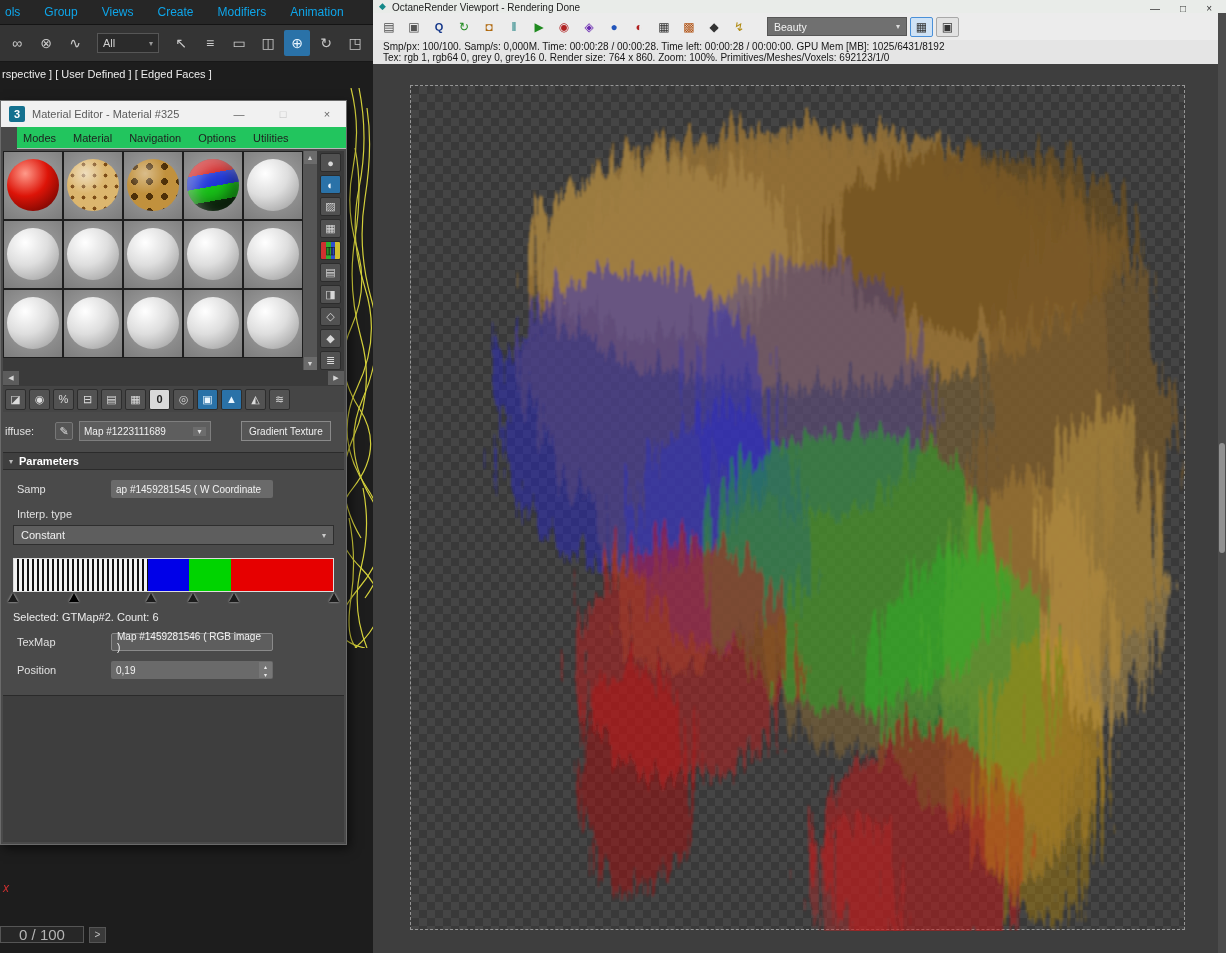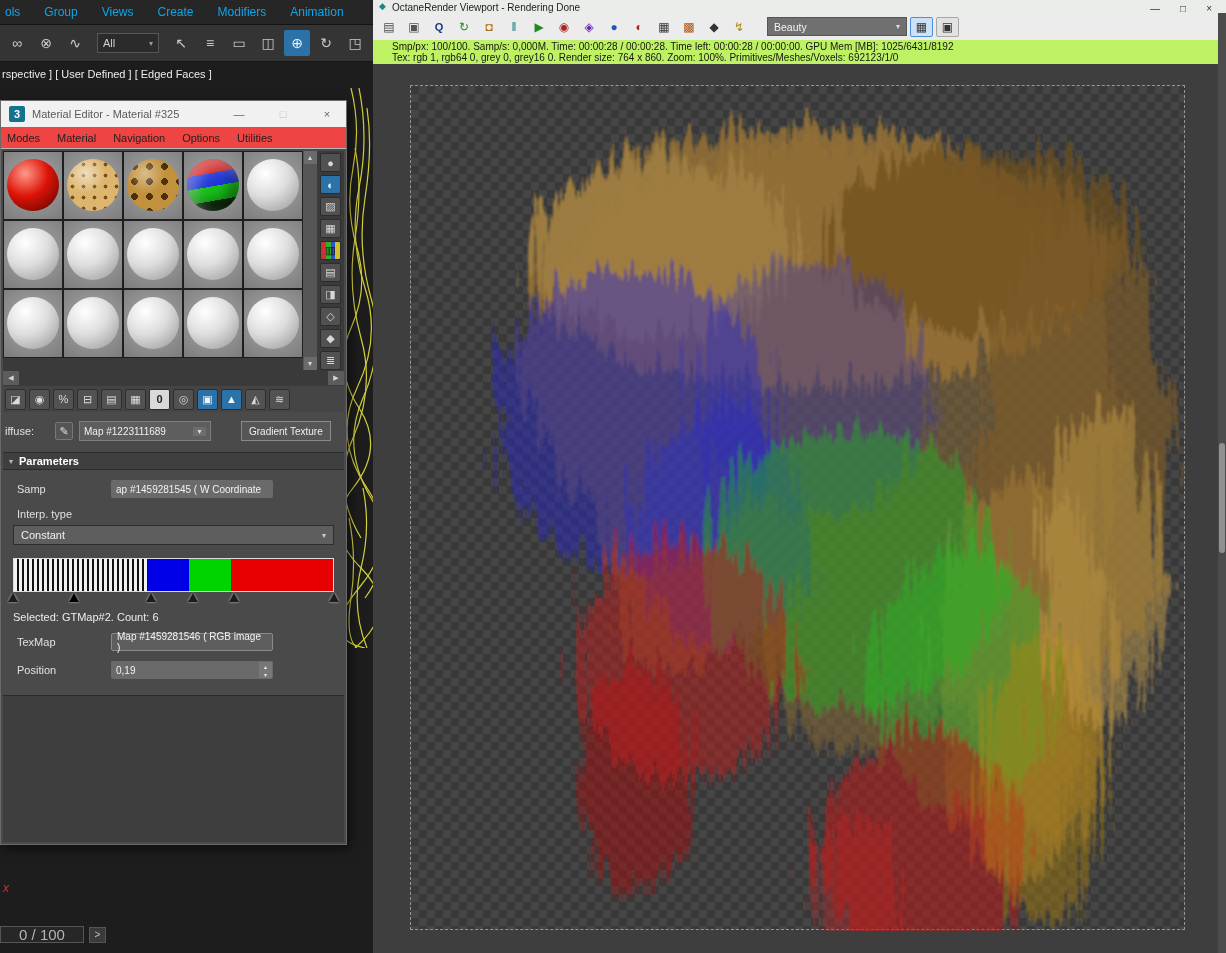--- a/index.html
+++ b/index.html
@@ -35,22 +35,22 @@
   .me-window { position:absolute; left:0; top:100px; width:347px; height:745px;
     background:#4a4a4a; border:1px solid #6a6a6a; box-shadow:3px 4px 10px rgba(0,0,0,.55);
     display:flex; flex-direction:column; }
   .me-titlebar { height:26px; background:#f1f1f1; display:flex; align-items:center; gap:7px; padding:0 8px; flex:none; }
   .me-logo { width:16px; height:16px; background:#14718f; color:#fff; font-size:11px; font-weight:bold;
     display:grid; place-items:center; border-radius:2px; }
   .me-title { font-size:11px; color:#5a5a5a; }
   .me-controls { margin-left:auto; display:flex; gap:30px; padding-right:4px; }
   .me-controls span { font-size:11px; color:#666; width:14px; text-align:center; }
   .me-controls .dim { color:#c0c0c0; }
-  .me-menus { height:22px; background:#ef4444; border-bottom:1px solid #b8b8b8;
-    display:flex; gap:17px; align-items:center; padding:0 6px; font-size:11px; color:#1f1f1f; flex:none; }
+  .me-menus { height:22px; background:#22c55e; border-bottom:1px solid #b8b8b8;
+    display:flex; gap:17px; align-items:center; padding:0 6px; font-size:11px; color:#1f1f1f; flex:none;margin-left:16px; }
   .me-body { flex:1; background:#4a4a4a; padding:2px; display:flex; flex-direction:column; overflow:hidden; }
   .me-samples-row { display:flex; background:#3a3a3a; flex:none; }
   .me-samples-grid { width:300px; display:grid; grid-template-columns:repeat(5,60px); grid-auto-rows:69px; }
   .slot { border:1px solid #1e1e1e; background:radial-gradient(circle at 50% 45%, #a9a9a9 0%, #7c7c7c 100%); position:relative; }
   .sph { width:52px; height:52px; border-radius:50%; margin:7px auto 0; }
   .s-plain { background:radial-gradient(circle at 35% 28%, #ffffff 0%, #dedede 45%, #9e9e9e 92%); }
   .s-red { background:radial-gradient(circle at 35% 28%, #ff9a8a 0%, #dd1408 45%, #5e0400 95%); }
   .s-leo1 { background-color:#dcb66e;
     background-image:radial-gradient(circle at 35% 28%, rgba(255,255,255,.55) 0%, rgba(0,0,0,0) 40%),
       radial-gradient(#7c4c16 24%, transparent 27%);
@@ -127,21 +127,21 @@
   .c1{color:#4a4a4a}.c2{color:#555}.c3{color:#16388a;font-weight:bold;font-size:11px}.c4{color:#1f8a1f}
   .c5{color:#b06a10}.c6{color:#117a7a}.c7{color:#1f8a1f}.c8{color:#b02020}.c9{color:#6a2ab0}
   .c10{color:#2255bb}.c11{color:#b02020}.c12{color:#333}.c13{color:#b05010}.c14{color:#333}.c15{color:#b08a10}
   .oc-combobox { width:140px; height:19px; margin-left:14px; background:#707070; border:1px solid #565656;
     color:#f2f2f2; font-size:10.5px; display:flex; align-items:center; padding:0 6px; }
   .oc-combobox .dd-ar { margin-left:auto; font-size:8px; color:#ddd; }
   .oc-btn { width:23px; height:20px; display:grid; place-items:center; font-size:12px; color:#333;
     background:#e2e2e2; border:1px solid #a8a8a8; border-radius:2px; }
   .oc-btn.active { background:#cfe2f5; border-color:#4a90d9; }
   .oc-btn:first-of-type { margin-left:10px; }
-  .oc-status { background:#bef264; color:#151515; font-size:10px; line-height:11px; padding:1px 19px; height:24px; }
+  .oc-status { background:#e5e5e5; color:#151515; font-size:10px; line-height:11px; padding:1px 10px; height:24px; }
   .oc-viewport { position:absolute; left:0; right:8px; top:64px; bottom:0; background:#3e3e3e; overflow:hidden; }
   .render-region { position:absolute; left:37px; top:21px; width:775px; height:845px;
     border:1px dashed #969696;
     background-color:#393939;
     background-image:
       linear-gradient(45deg,#454545 25%,transparent 25%,transparent 75%,#454545 75%),
       linear-gradient(45deg,#454545 25%,transparent 25%,transparent 75%,#454545 75%);
     background-size:16px 16px; background-position:0 0,8px 8px; }
   .render-region svg { position:absolute; inset:0; }
   .oc-scrollbar { position:absolute; right:0; top:13px; bottom:0; width:8px; background:#4c4c4c; }

